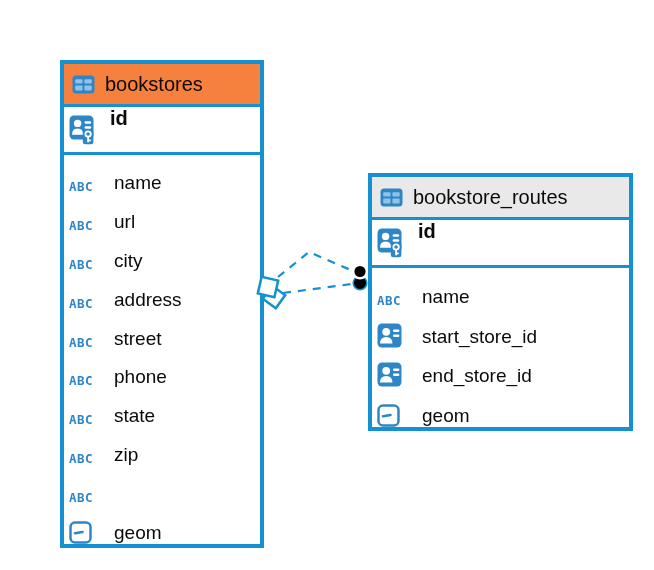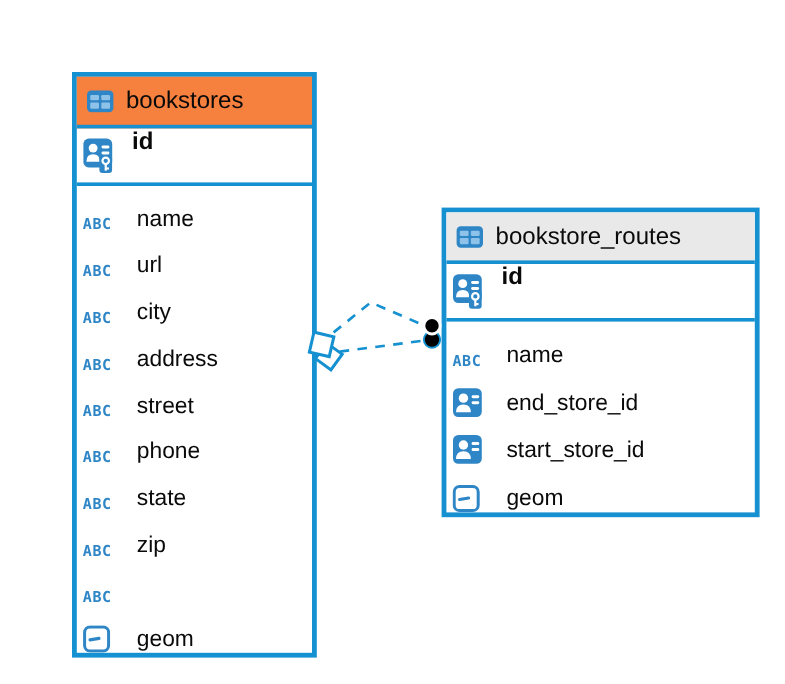--- a/index.html
+++ b/index.html
@@ -235,33 +235,33 @@
     <div class="col-row">
       <span class="icon-cell">
         <svg width="25" height="25" viewBox="0 0 25 25">
           <rect x="0.5" y="0.5" width="24" height="24" rx="4.5" class="icon-square"></rect>
           <circle cx="9.2" cy="8.8" r="3.9" class="icon-white"></circle>
           <path d="M3 20.6 q0 -6.6 6.2 -6.6 q6.2 0 6.2 6.6 z" class="icon-white"></path>
           <rect x="16" y="6.4" width="6.4" height="2.5" rx="1.2" class="icon-white"></rect>
           <rect x="16" y="11.4" width="6.4" height="2.5" rx="1.2" class="icon-white"></rect>
         </svg>
       </span>
-      <span>end_store_id</span>
+      <span>start_store_id</span>
     </div>
     <div class="col-row">
       <span class="icon-cell">
         <svg width="25" height="25" viewBox="0 0 25 25">
           <rect x="0.5" y="0.5" width="24" height="24" rx="4.5" class="icon-square"></rect>
           <circle cx="9.2" cy="8.8" r="3.9" class="icon-white"></circle>
           <path d="M3 20.6 q0 -6.6 6.2 -6.6 q6.2 0 6.2 6.6 z" class="icon-white"></path>
           <rect x="16" y="6.4" width="6.4" height="2.5" rx="1.2" class="icon-white"></rect>
           <rect x="16" y="11.4" width="6.4" height="2.5" rx="1.2" class="icon-white"></rect>
         </svg>
       </span>
-      <span>start_store_id</span>
+      <span>end_store_id</span>
     </div>
     <div class="col-row">
       <span class="icon-cell">
         <svg width="23" height="23" viewBox="0 0 23 23">
           <rect x="1.5" y="1.5" width="20" height="20" rx="4.5" class="geom-outline"></rect>
           <line x1="6" y1="12.2" x2="13.5" y2="11" class="geom-dash"></line>
         </svg>
       </span>
       <span>geom</span>
     </div>

